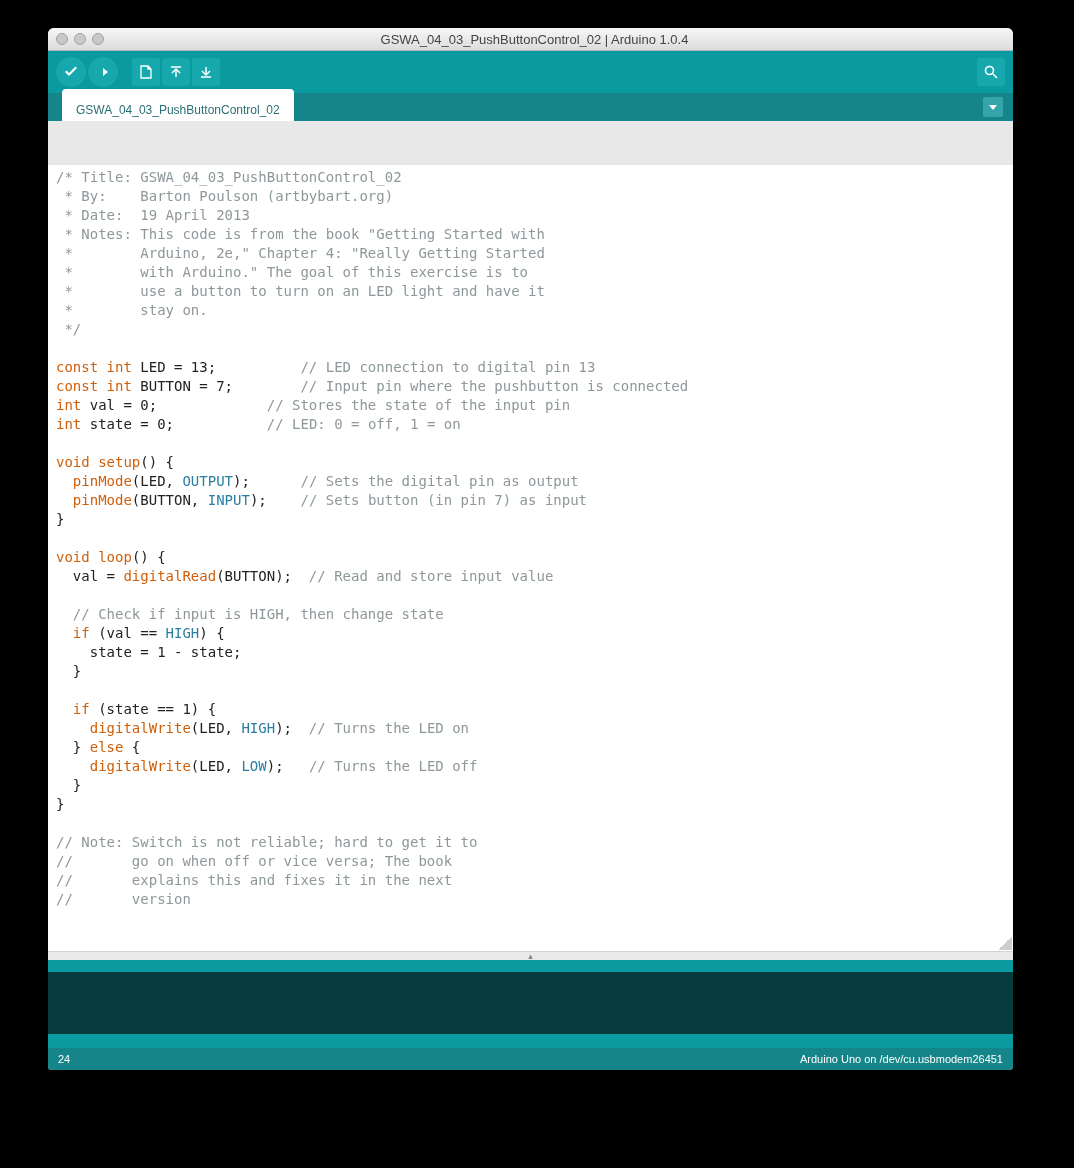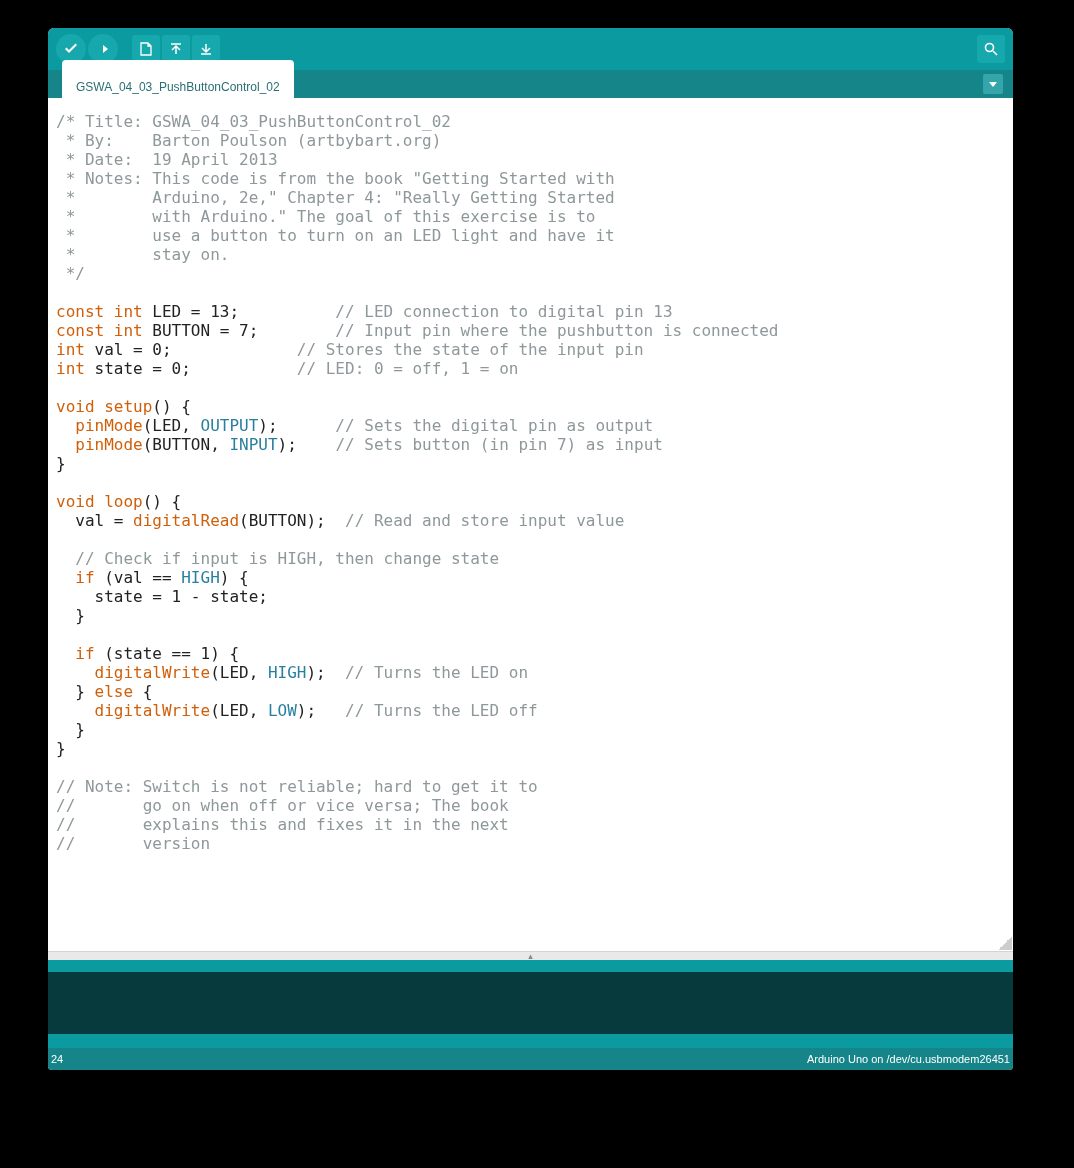--- a/index.html
+++ b/index.html
@@ -66,44 +66,45 @@
   .tabbar {
     height: 28px;
     background: #16858a;
     display:flex; align-items:flex-end;
     padding: 0 10px;
   }
   .tab {
     background:#fff;
     border-radius: 4px 4px 0 0;
     height:22px;
-    padding: 16px 14px 0 14px;
+    padding: 10px 14px 0 14px;
     font-size:12px;
     color:#2a6f73;
     display:flex; align-items:center;
     margin-left: 4px;
   }
   .tab-dropdown {
     margin-left:auto;
     width:20px; height:20px;
     background:#34a6ab;
     display:flex;align-items:center;justify-content:center;
     border-radius:2px;
     margin-bottom:4px;
   }
   .editor {
     flex:1;
     background:#fff;
     overflow:auto;
-    padding: 14px 8px 4px 8px;
+    padding: 3px 8px 4px 8px;
     font-family: "Monaco","Menlo","Consolas",monospace;
-    font-size: 16px;
+    font-size: 14px;
     line-height: 19px;
     color:#333;
     white-space: pre;
+    margin-top: 44px;
   }
   .editor .cm   { color:#8e989a; }  
   .editor .kw   { color:#d05f0a; }
   .editor .fn   { color:#d05f0a; }  
   .editor .bi   { color:#2a7fa0; }
   .tok-black { color:#222; font-weight:normal;}
   .handlebar {
     height:8px; background:#e9e9e9;
     display:flex; align-items:center; justify-content:center;
     font-size:9px; color:#888;
@@ -119,38 +120,46 @@
     margin-top: 12px;
     height: 62px;
     background: #073a3d;
   }
   .statusbar {
     height: 22px;
     background: #16858a;
     display:flex; align-items:center;
     color:#fff;
     font-size:11px;
-    padding: 0 3px;
+    padding: 0 10px;
     flex:0 0 auto;
   }
   .statusbar .right { margin-left:auto; font-weight:normal; }
   .scroll-corner {
     position:absolute;
     right:1px; bottom: 120px;
     width:14px; height:14px;
     background:
       linear-gradient(135deg, transparent 50%, #b8b8b8 50%);
     opacity:.7;
   }
 </style>
 </head>
 <body>
 
 <div class="window">
 
+  <div class="titlebar">
+    <div class="traffic">
+      <div class="dot"></div>
+      <div class="dot"></div>
+      <div class="dot"></div>
+    </div>
+    <div class="title-text">GSWA_04_03_PushButtonControl_02 | Arduino 1.0.4</div>
+  </div>
 
   <div class="toolbar">
     <div class="tb-btn round" title="Verify">
       <svg width="16" height="16" viewBox="0 0 16 16">
           <path d="M2 8 l4 4 l8 -8 l-1.5 -1.5 L6 9 L3.5 6.5z"></path>
         </svg>
     </div>
     <div class="tb-btn round" title="Upload">
       <svg width="16" height="16" viewBox="0 0 16 16">
           <path d="M3 8 h6 V4 l5 4 l-5 4 V8z" transform="translate(-1,0)"></path>

